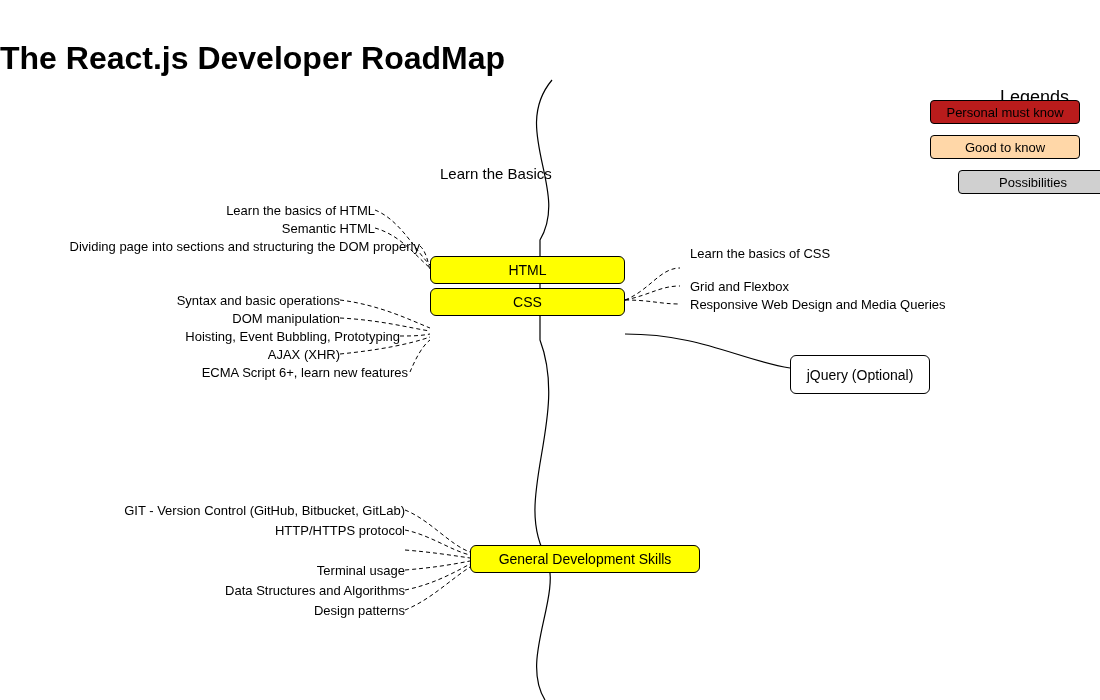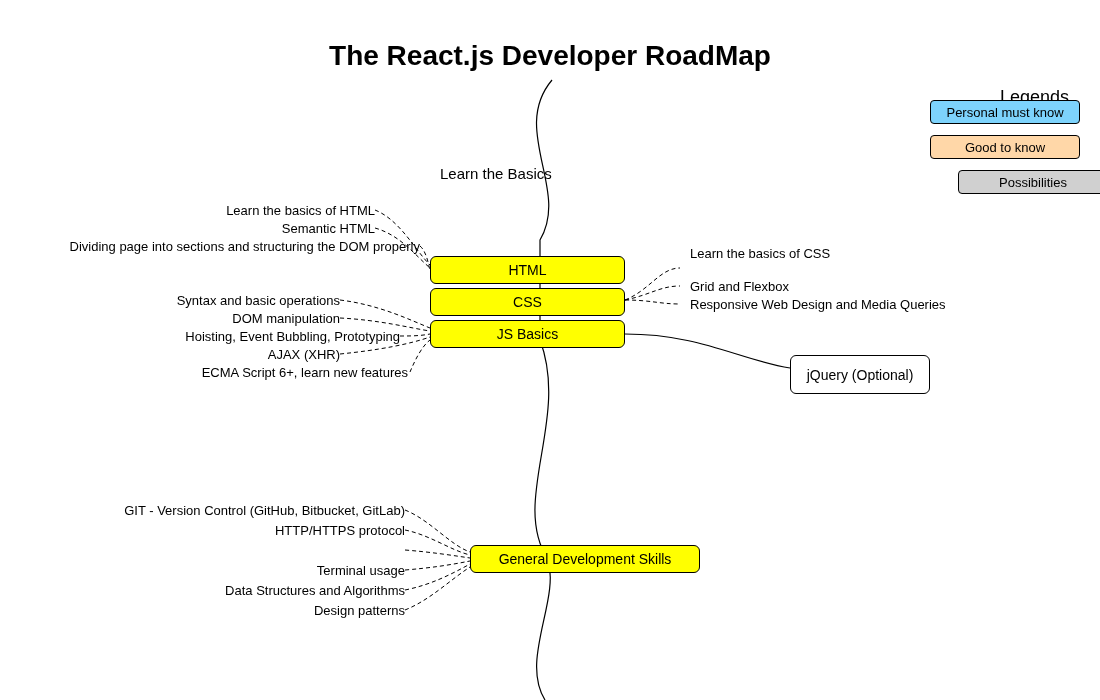--- a/index.html
+++ b/index.html
@@ -22,22 +22,21 @@
     left: 0; top: 0;
     width: 1100px;
     height: 700px;
     pointer-events: none;
   }
   .title {
     position: absolute;
     top: 40px;
     left: 0;
     width: 1100px;
-    text-align: center;
-    font-size: 28px;
+    font-size: 32px;
     font-weight: 700;
   }
   .section-label {
     position: absolute;
     font-size: 15px;
   }
   .node {
     position: absolute;
     border: 1px solid #000;
     border-radius: 6px;
@@ -65,21 +64,21 @@
     position: absolute;
     width: 150px;
     height: 24px;
     border: 1px solid #000;
     border-radius: 4px;
     font-size: 13px;
     text-align: center;
     line-height: 24px;
     box-sizing: border-box;
   }
-  .legend-yellow { background: #7dd3fc; }
+  .legend-yellow { background: #b91c1c; }
   .legend-peach  { background: #ffd7a8; }
   .legend-grey   { background: #d0d0d0; margin-left: 28px; }
 </style>
 </head>
 <body>
 
 <div class="stage">
 
   <svg class="wires">
 
@@ -117,21 +116,20 @@
 
   <div class="legend-title" style="left:1000px; top:65px;margin-top:22px;">Legends</div>
   <div class="legend-item legend-yellow" style="left:930px; top:100px;">Personal must know</div>
   <div class="legend-item legend-peach" style="left:930px; top:135px;">Good to know</div>
   <div class="legend-item legend-grey" style="left:930px; top:170px;">Possibilities</div>
 
   <div class="section-label" style="left:440px; top:165px;">Learn the Basics</div>
 
   <div class="node yellow" style="left:430px; top:256px; width:195px; height:28px;">HTML</div>
   <div class="node yellow" style="left:430px; top:288px; width:195px; height:28px;">CSS</div>
-  <div class="node yellow" style="left:430px; top:320px; width:195px; height:28px;">JS Basics</div>
   <div class="node white" style="left:790px; top:355px; width:140px; height:39px;">jQuery (Optional)</div>
   <div class="node yellow" style="left:470px; top:545px; width:230px; height:28px;">General Development Skills</div>
 
   <div class="leaf right-align" style="left:30px;  top:203px; width:345px;">Learn the basics of HTML</div>
   <div class="leaf right-align" style="left:30px;  top:221px; width:345px;">Semantic HTML</div>
   <div class="leaf right-align" style="left:-10px; top:239px; width:430px;">Dividing page into sections and structuring the DOM properly</div>
 
   <div class="leaf" style="left:690px; top:246px;">Learn the basics of CSS</div>
   <div class="leaf" style="left:690px; top:279px;">Grid and Flexbox</div>
   <div class="leaf" style="left:690px; top:297px;">Responsive Web Design and Media Queries</div>

